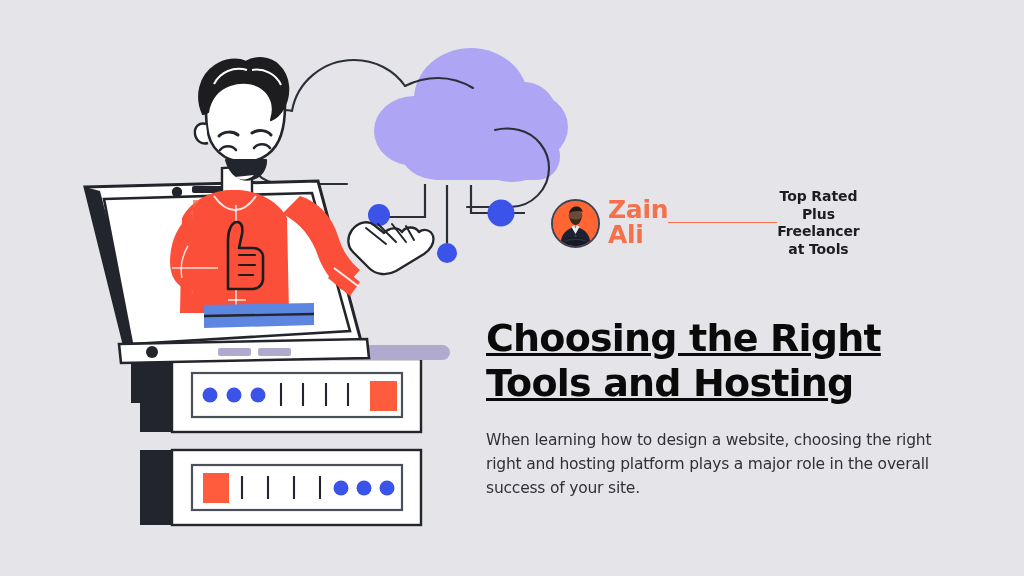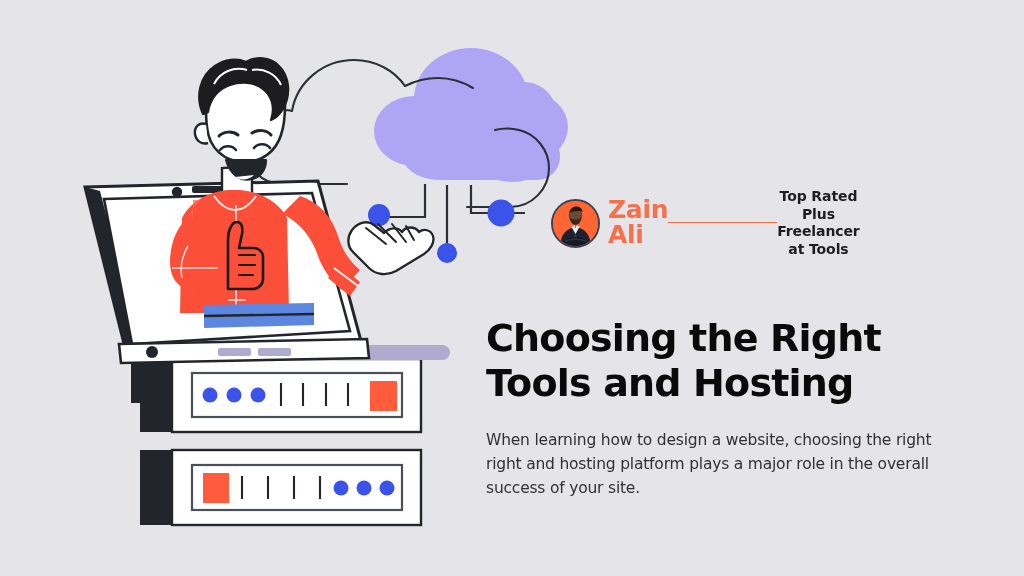--- a/index.html
+++ b/index.html
@@ -90,20 +90,21 @@
   }
   #copy .headline {
     margin: 0;
     font-family: "DejaVu Sans", sans-serif;
     font-size: 38px;
     font-weight: bold;
     line-height: 1.18;
     letter-spacing: -0.8px;
     color: #0a0a0a;
     white-space: pre-line;
+    text-decoration: underline;
   }
   #copy .bodycopy {
     margin: 22px 0 0 0;
     font-family: "DejaVu Sans", sans-serif;
     font-size: 15.5px;
     font-weight: normal;
     line-height: 1.55;
     letter-spacing: -0.2px;
     color: #2f3136;
     width: 478px;

